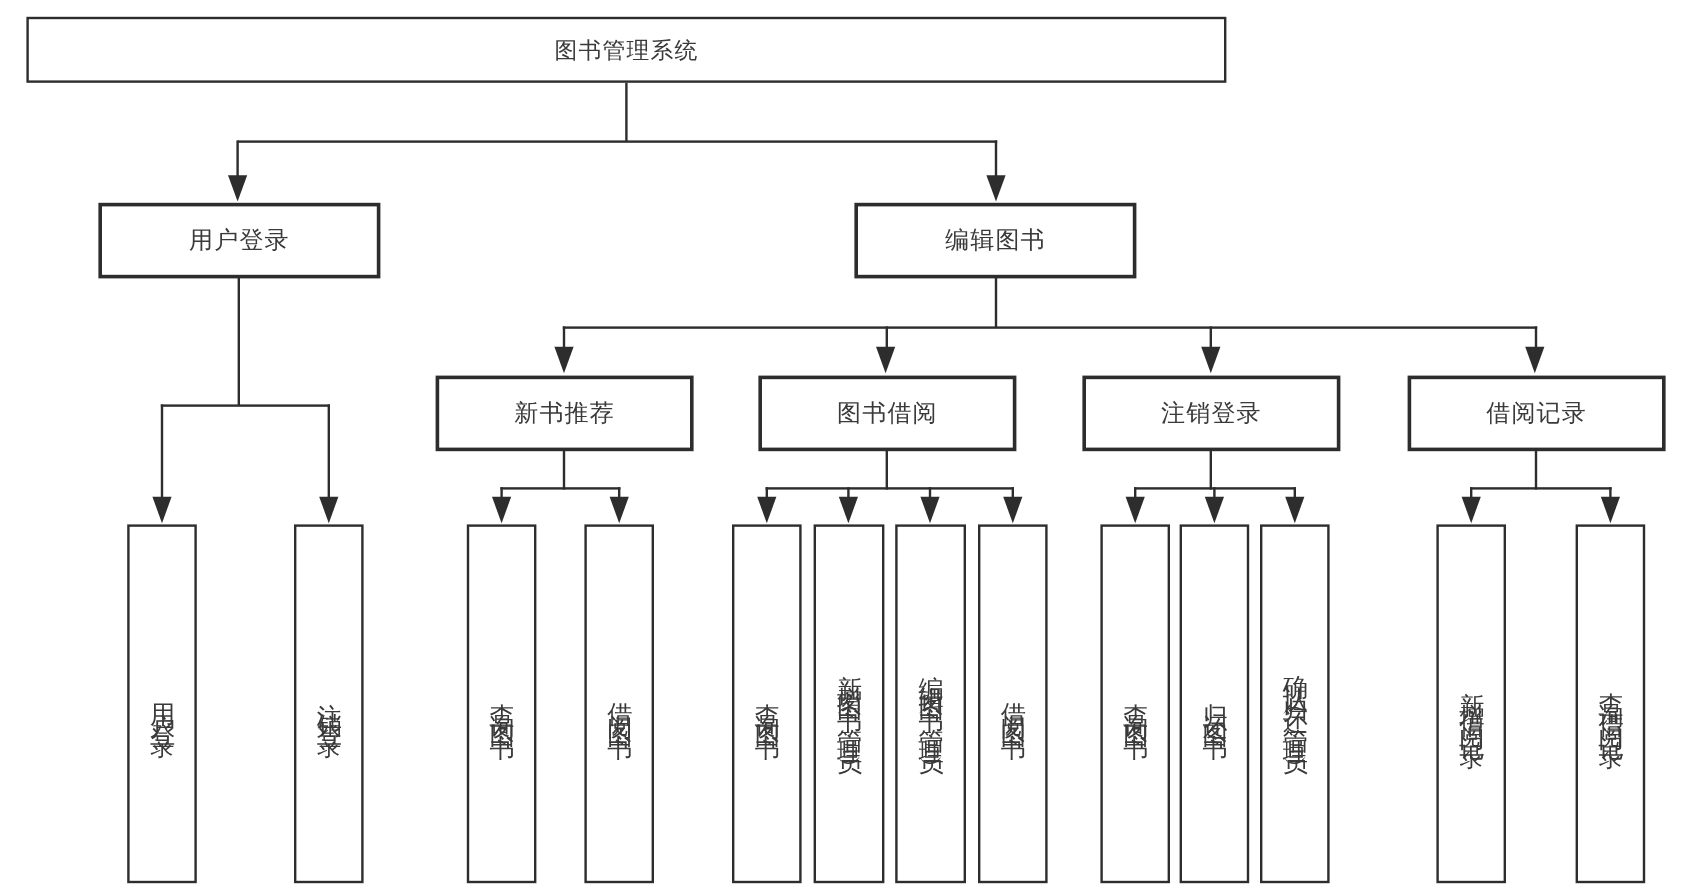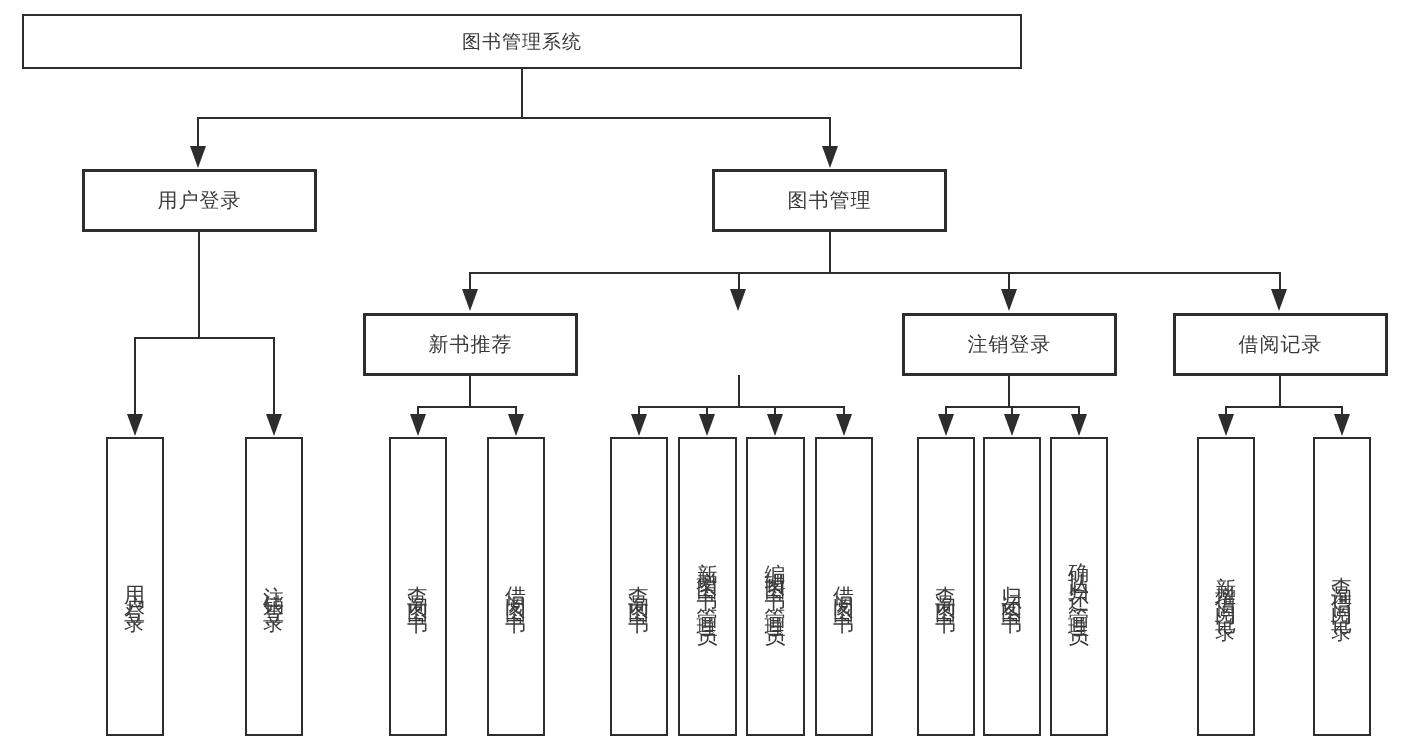--- a/index.html
+++ b/index.html
@@ -43,21 +43,21 @@
   <div class="ln" style="left:198px;top:117px;width:633px;height:2px;"></div>
   <div class="ln" style="left:197px;top:117px;width:2px;height:33px;"></div>
   <div class="ln" style="left:829px;top:117px;width:2px;height:33px;"></div>
   <div class="arrow" style="left:190px;top:146px;"></div>
   <div class="arrow" style="left:822px;top:146px;"></div>
 
   <div class="box h2 b3" style="left:82px;top:169px;width:235px;height:63px;">
     <span>用户登录</span>
   </div>
   <div class="box h2 b3" style="left:712px;top:169px;width:235px;height:63px;">
-    <span>图书管理</span>
+    <span>编辑图书</span>
   </div>
 
   <div class="ln" style="left:198px;top:231px;width:2px;height:107px;"></div>
   <div class="ln" style="left:134px;top:337px;width:141px;height:2px;"></div>
   <div class="ln" style="left:134px;top:337px;width:2px;height:79px;"></div>
   <div class="ln" style="left:273px;top:337px;width:2px;height:79px;"></div>
   <div class="arrow" style="left:127px;top:414px;"></div>
   <div class="arrow" style="left:266px;top:414px;"></div>
 
   <div class="ln" style="left:829px;top:231px;width:2px;height:42px;"></div>
@@ -66,20 +66,23 @@
   <div class="ln" style="left:738px;top:272px;width:2px;height:20px;"></div>
   <div class="ln" style="left:1008px;top:272px;width:2px;height:20px;"></div>
   <div class="ln" style="left:1279px;top:272px;width:2px;height:20px;"></div>
   <div class="arrow" style="left:462px;top:289px;"></div>
   <div class="arrow" style="left:730px;top:289px;"></div>
   <div class="arrow" style="left:1001px;top:289px;"></div>
   <div class="arrow" style="left:1271px;top:289px;"></div>
 
   <div class="box h2 b3" style="left:363px;top:313px;width:215px;height:63px;">
     <span>新书推荐</span>
+  </div>
+  <div class="box h2 b3" style="left:632px;top:313px;width:215px;height:63px;">
+    <span>图书借阅</span>
   </div>
   <div class="box h2 b3" style="left:902px;top:313px;width:215px;height:63px;">
     <span>注销登录</span>
   </div>
   <div class="box h2 b3" style="left:1173px;top:313px;width:215px;height:63px;">
     <span>借阅记录</span>
   </div>
 
   <div class="ln" style="left:469px;top:375px;width:2px;height:33px;"></div>
   <div class="ln" style="left:417px;top:406px;width:100px;height:2px;"></div>

